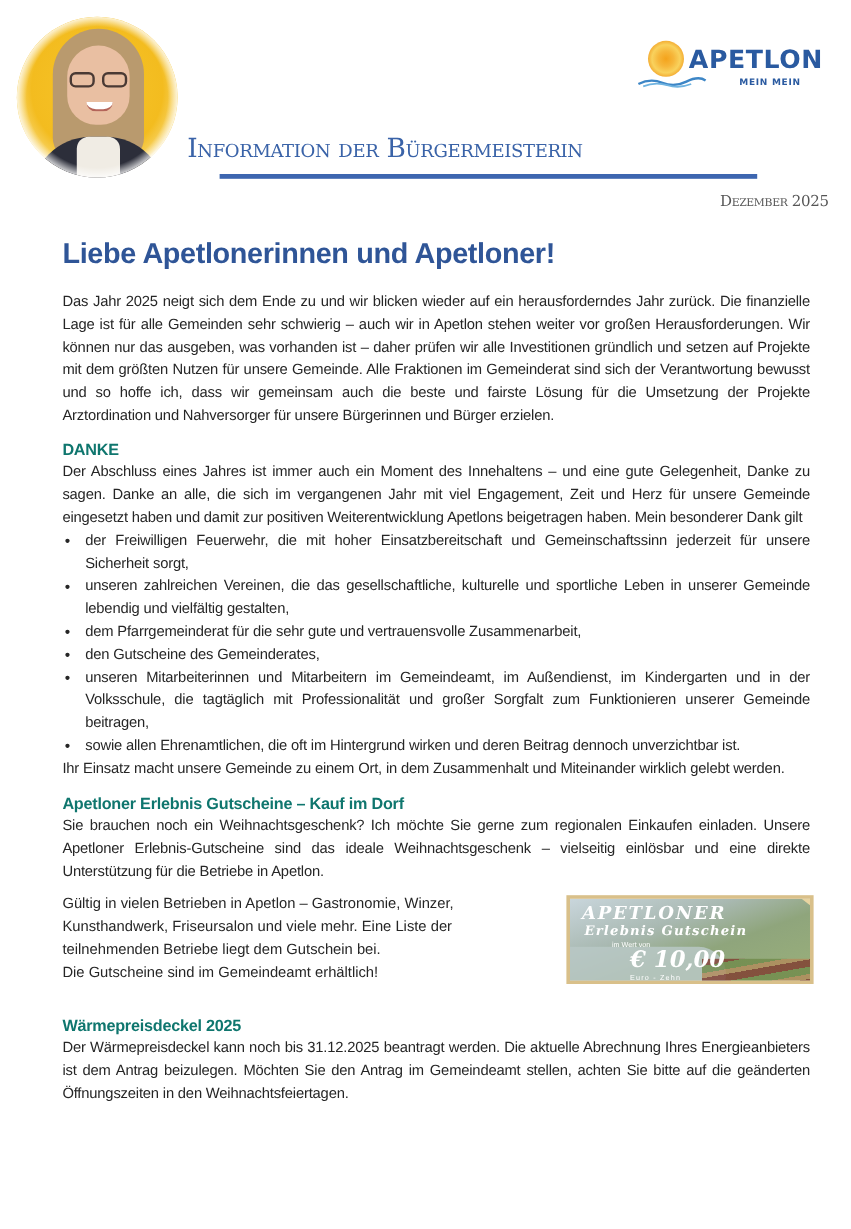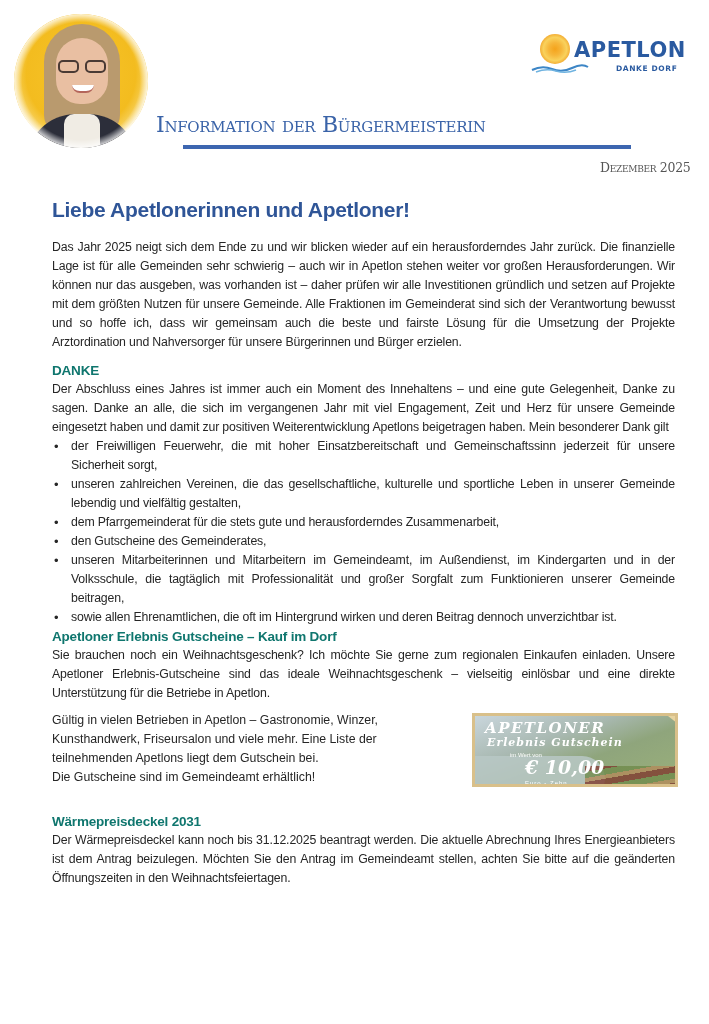--- a/index.html
+++ b/index.html
@@ -68,21 +68,21 @@
     position: absolute; left: 183px; top: 145px; width: 448px; height: 4px; background: #3d66b0;
   }
   .date {
     position: absolute; left: 600px; top: 160px;
     font-family: "DejaVu Serif", serif; font-size: 12.5px; color: #555; font-variant: small-caps;
     letter-spacing: -0.3px; white-space: nowrap;
   }
 
   .content { position: absolute; left: 52px; top: 198px; width: 623px; font-family: "Liberation Sans", sans-serif; }
   .greeting {
-    font-size: 21px; font-weight: bold; color: #2f5597; letter-spacing: -0.3px; margin-bottom: 16px;
+    font-size: 24px; font-weight: bold; color: #2f5597; letter-spacing: -0.3px; margin-bottom: 16px;
   }
   p { font-size: 12.3px; line-height: 19px; text-align: justify; color: #262626; letter-spacing: -0.15px; }
   .heading { font-size: 13.5px; font-weight: bold; color: #0f766e; line-height: 19px; letter-spacing: -0.2px; }
   .sec1 { margin-bottom: 9px; }
   ul { list-style: none; margin: 0; padding: 0; }
   li { position: relative; padding-left: 19px; font-size: 12.3px; line-height: 19px; text-align: justify; color: #262626; letter-spacing: -0.15px; }
   li::before { content: "\2022"; position: absolute; left: 2px; top: 0; font-size: 13px; }
   .gap-after-list { margin-bottom: 10px; }
   .voucher-block { position: relative; margin-top: 8px; height: 87px; }
   .voucher-text { width: 400px; font-size: 12.3px; line-height: 19px; color: #262626; text-align: left; }
@@ -121,61 +121,62 @@
   <div class="fade"></div>
 </div>
 
 <div class="logo">
   <div class="sun"></div>
   <svg class="waves" viewBox="0 0 60 10">
     <path d="M2 6 Q12 1 22 5 T42 4 T58 3" stroke="#3d86c6" stroke-width="2" fill="none"></path>
     <path d="M6 8 Q16 4 26 7 T46 6" stroke="#6fb3e0" stroke-width="1.5" fill="none"></path>
   </svg>
   <div class="name">APETLON</div>
-  <div class="sub">DANKE DORF</div>
+  <div class="sub">MEIN MEIN</div>
 </div>
 
 <div class="title">Information der Bürgermeisterin</div>
 <div class="title-rule"></div>
 <div class="date">Dezember 2025</div>
 
 <div class="content">
   <div class="greeting">Liebe Apetlonerinnen und Apetloner!</div>
   <p class="sec1">Das Jahr 2025 neigt sich dem Ende zu und wir blicken wieder auf ein herausforderndes Jahr zurück. Die finanzielle Lage ist für alle Gemeinden sehr schwierig – auch wir in Apetlon stehen weiter vor großen Herausforderungen. Wir können nur das ausgeben, was vorhanden ist – daher prüfen wir alle Investitionen gründlich und setzen auf Projekte mit dem größten Nutzen für unsere Gemeinde. Alle Fraktionen im Gemeinderat sind sich der Verantwortung bewusst und so hoffe ich, dass wir gemeinsam auch die beste und fairste Lösung für die Umsetzung der Projekte Arztordination und Nahversorger für unsere Bürgerinnen und Bürger erzielen.</p>
 
   <div class="heading">DANKE</div>
   <p>Der Abschluss eines Jahres ist immer auch ein Moment des Innehaltens – und eine gute Gelegenheit, Danke zu sagen. Danke an alle, die sich im vergangenen Jahr mit viel Engagement, Zeit und Herz für unsere Gemeinde eingesetzt haben und damit zur positiven Weiterentwicklung Apetlons beigetragen haben. Mein besonderer Dank gilt</p>
   <ul>
     <li>der Freiwilligen Feuerwehr, die mit hoher Einsatzbereitschaft und Gemeinschaftssinn jederzeit für unsere Sicherheit sorgt,</li>
     <li>unseren zahlreichen Vereinen, die das gesellschaftliche, kulturelle und sportliche Leben in unserer Gemeinde lebendig und vielfältig gestalten,</li>
-    <li>dem Pfarrgemeinderat für die stets gute und herausforderndes Zusammenarbeit,</li>
+    <li>dem Pfarrgemeinderat für die sehr gute und vertrauensvolle Zusammenarbeit,</li>
     <li>den Gutscheine des Gemeinderates,</li>
     <li>unseren Mitarbeiterinnen und Mitarbeitern im Gemeindeamt, im Außendienst, im Kindergarten und in der Volksschule, die tagtäglich mit Professionalität und großer Sorgfalt zum Funktionieren unserer Gemeinde beitragen,</li>
     <li>sowie allen Ehrenamtlichen, die oft im Hintergrund wirken und deren Beitrag dennoch unverzichtbar ist.</li>
   </ul>
+  <p class="gap-after-list">Ihr Einsatz macht unsere Gemeinde zu einem Ort, in dem Zusammenhalt und Miteinander wirklich gelebt werden.</p>
 
   <div class="heading">Apetloner Erlebnis Gutscheine – Kauf im Dorf</div>
   <p>Sie brauchen noch ein Weihnachtsgeschenk? Ich möchte Sie gerne zum regionalen Einkaufen einladen. Unsere Apetloner Erlebnis-Gutscheine sind das ideale Weihnachtsgeschenk – vielseitig einlösbar und eine direkte Unterstützung für die Betriebe in Apetlon.</p>
 
   <div class="voucher-block">
     <div class="voucher-text">
       <div>Gültig in vielen Betrieben in Apetlon – Gastronomie, Winzer,</div>
       <div>Kunsthandwerk, Friseursalon und viele mehr. Eine Liste der</div>
-      <div>teilnehmenden Apetlons liegt dem Gutschein bei.</div>
+      <div>teilnehmenden Betriebe liegt dem Gutschein bei.</div>
       <div>Die Gutscheine sind im Gemeindeamt erhältlich!</div>
     </div>
     <div class="voucher-img">
       <div class="lake"></div>
       <div class="field"></div>
       <div class="stripe1"></div>
       <div class="vt1">APETLONER</div>
       <div class="vt2">Erlebnis Gutschein</div>
       <div class="vwert">im Wert von</div>
       <div class="vamount">€ 10,00</div>
       <div class="vwords">Euro - Zehn</div>
       <div class="vlogo">APETLON</div>
       <div class="vno">Gutschein Nr.</div>
     </div>
   </div>
 
-  <div class="heading warm">Wärmepreisdeckel 2031</div>
+  <div class="heading warm">Wärmepreisdeckel 2025</div>
   <p>Der Wärmepreisdeckel kann noch bis 31.12.2025 beantragt werden. Die aktuelle Abrechnung Ihres Energieanbieters ist dem Antrag beizulegen. Möchten Sie den Antrag im Gemeindeamt stellen, achten Sie bitte auf die geänderten Öffnungszeiten in den Weihnachtsfeiertagen.</p>
 </div>
 
 </body></html>

